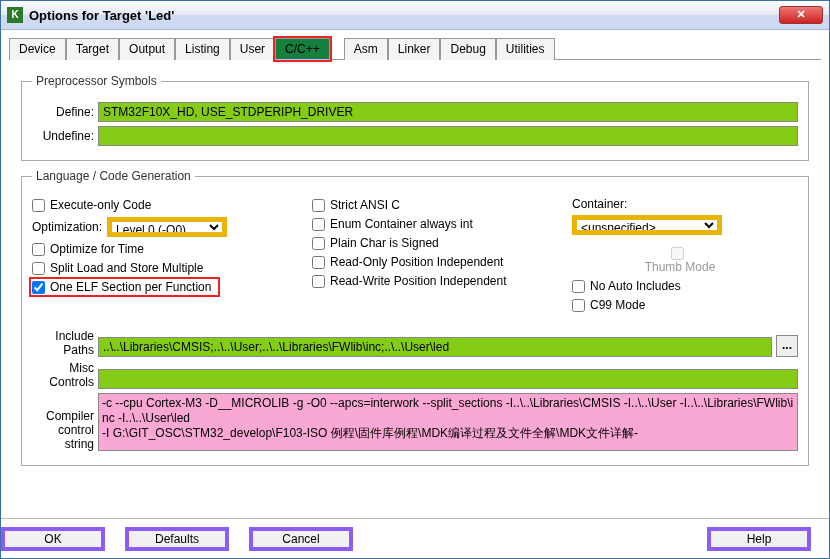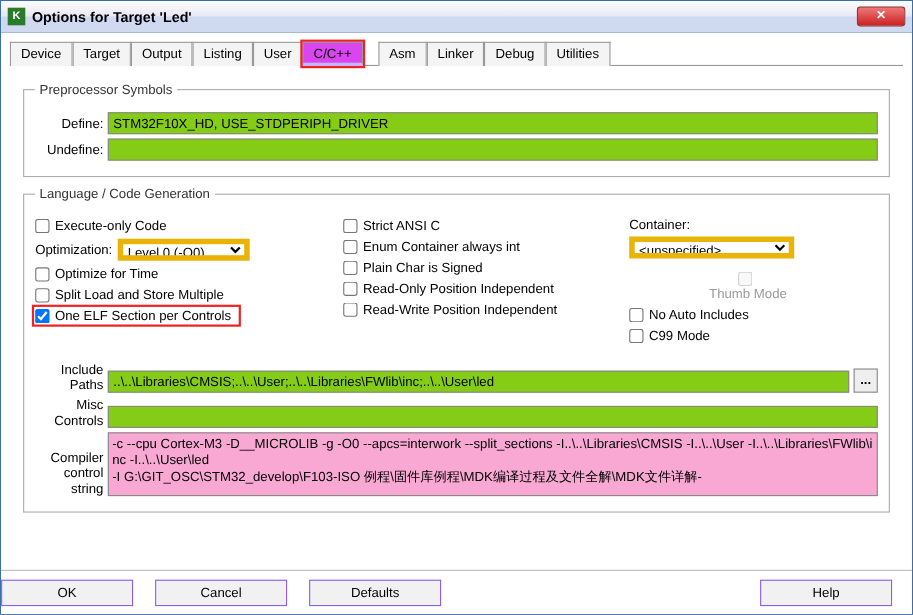--- a/index.html
+++ b/index.html
@@ -10,21 +10,21 @@
   .titlebar { height: 29px; background: linear-gradient(#fdfdfe,#e6eaf5 48%,#cfd9ef 52%,#cfd9ef); display: flex; align-items: center; padding: 0 0 0 6px; border-bottom: 1px solid #a9b8d6; }
   .titlebar .icon { width: 16px; height: 16px; background:#2a7a2a; margin-right:6px; font-size:10px; color:#fff; text-align:center; line-height:16px; font-weight:bold;}
   .titlebar .title { flex: 1; font-size: 13px; font-weight: bold; }
   .closebtn { width: 44px; height: 18px; background: linear-gradient(#e77,#c22); border:1px solid #933; border-radius:3px; margin-right:6px; color:#fff; text-align:center; line-height:14px; font-weight:bold; font-size:11px;}
 
   .client { position:absolute; top:30px; bottom:0; left:0; right:0; background:#fff; padding:6px 8px 8px 8px;}
 
   
   .tabs { display:flex; position:relative; border-bottom:1px solid #999; height:23px; }
   .tab { padding:3px 9px 3px 9px; border:1px solid #999; border-bottom:none; background:#f4f4f4; margin-right:0; position:relative; top:1px; cursor:default;}
-  .tab.active { background:#d946ef; border-bottom:3px solid #c4b5fd; z-index:2; }
+  .tab.active { background:#15803d; border-bottom:1px solid #c4b5fd; z-index:2; }
   .tab.hl { outline:2px solid #e22; outline-offset:0; }
   .tabgap { width:14px; }
 
   .main { padding:6px 6px 6px 6px; }
 
   fieldset { border:1px solid #aaa; margin:8px 6px 8px 6px; padding:10px 10px 10px 10px; position:relative;}
   fieldset legend { padding:0 4px; color:#333;}
 
   .row { display:flex; align-items:center; margin:4px 0;}
   .row label.lbl { width:62px; text-align:right; margin-right:4px;}
@@ -46,21 +46,21 @@
   .hlbox { outline:2px solid #e22; outline-offset:1px; padding-right:6px; display:inline-flex; align-items:center;}
   .pathrow { display:flex; align-items:flex-end; margin:4px 0;}
   .pathrow .plab { width:62px; text-align:right; margin-right:4px; line-height:14px;}
   .pathrow .pbox { flex:1; }
   .browse { width:22px; height:22px; border:1px solid #888; background:#eee; margin-left:4px; text-align:center; line-height:18px; font-weight:bold;}
   .ccs-box { height:58px; overflow-y:scroll; border:1px solid #888; background:#f9a8d4; padding:2px 3px; line-height:15px; white-space:pre-wrap; word-break:break-all;}
 
   
   .btnbar { position:absolute; left:0; right:0; bottom:0; height:40px; border-top:1px solid #bbb; display:flex; align-items:center; gap:20px; padding:0 18px 0 0; justify-content:center; background:#fff;}
   .btnbar .spacer { flex:1; }
-  button.btn { width:120px; height:24px; border:1px solid #8b5cf6; background:#f1f1f1;}
+  button.btn { width:104px; height:24px; border:4px solid #8b5cf6; background:#f1f1f1;}
 </style>
 </head>
 <body>
 
 <div class="window">
   <div class="titlebar">
     <div class="icon">K</div>
     <div class="title">Options for Target 'Led'</div>
     <div class="closebtn">✕</div>
   </div>
@@ -114,21 +114,21 @@
                 <input type="checkbox" style="">
                 <span>Optimize for Time</span>
               </div>
             <div class="chk">
                 <input type="checkbox" style="">
                 <span>Split Load and Store Multiple</span>
               </div>
             <div class="chk">
                 <span class="hlbox">
                   <input type="checkbox" checked="" style="">
-                  <span>One ELF Section per Controls</span>
+                  <span>One ELF Section per Function</span>
                 </span>
               </div>
           </div>
 
           <div class="col colB">
             <div class="chk">
                 <input type="checkbox" style="">
                 <span>Strict ANSI C</span>
               </div>
             <div class="chk">
@@ -187,20 +187,20 @@
 -I G:\GIT_OSC\STM32_develop\F103-ISO 例程\固件库例程\MDK编译过程及文件全解\MDK文件详解-</div>
             </div>
         </div>
 
       </fieldset>
 
     </div>
 
     <div class="btnbar">
       <button class="btn">OK</button>
+      <button class="btn">Defaults</button>
       <button class="btn">Cancel</button>
-      <button class="btn">Defaults</button>
       <div class="spacer"></div>
       <button class="btn">Help</button>
     </div>
 
   </div>
 </div>
 
 </body></html>

